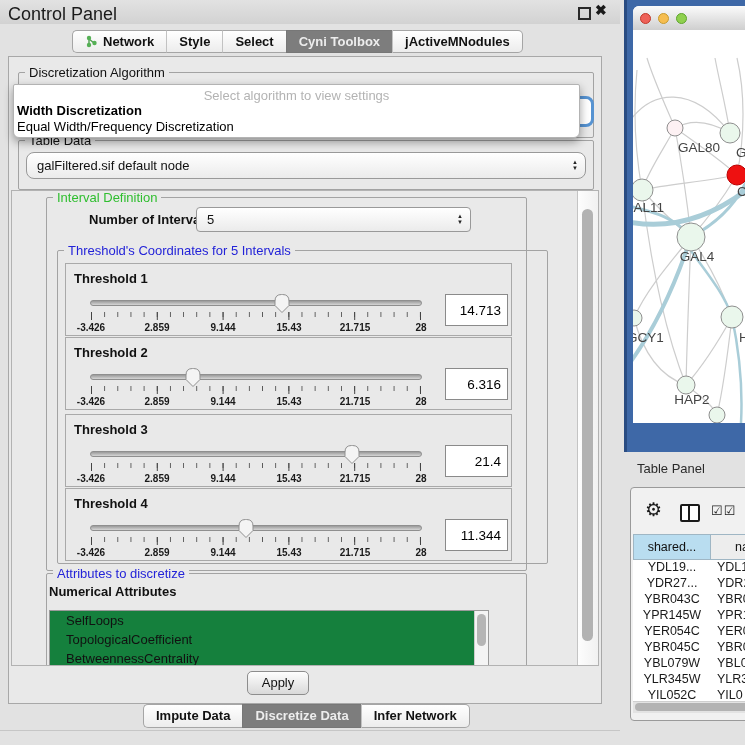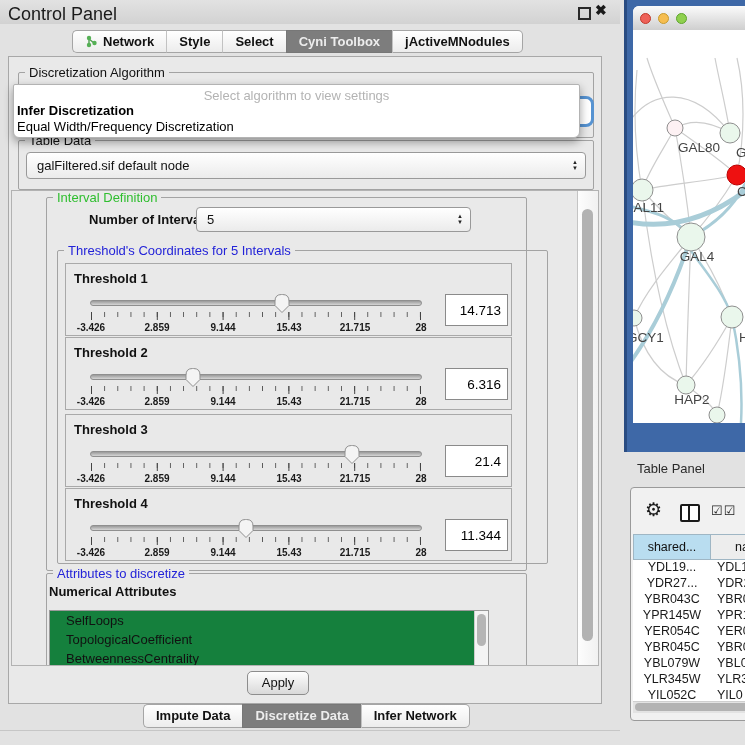--- a/index.html
+++ b/index.html
@@ -132,27 +132,27 @@
 
 <div class="abs" id="content-box"></div>
 
 <div class="grp" style="left:18px;top:72px;width:574px;height:64px;">
   <span class="legend">Discretization Algorithm</span>
 </div>
 <div class="abs" id="algo-combo-hidden"></div>
 
 <div class="abs" id="algo-popup">
   <div class="abs" id="algo-hint">Select algorithm to view settings</div>
-  <div class="popup-opt" style="top:18px;font-weight:bold;">Infer Discretization</div>
+  <div class="popup-opt" style="top:18px;font-weight:bold;">Width Discretization</div>
   <div class="popup-opt" style="top:34px;">Equal Width/Frequency Discretization</div>
 </div>
 
 <div class="grp" style="left:18px;top:140px;width:574px;height:48px;">
   <span class="legend">Table Data</span>
-  <div class="combo" style="left:7px;top:11px;width:560px;height:27px;">
+  <div class="combo" style="left:7px;top:11px;width:560px;height:27px;border-radius:8px;">
     <span>galFiltered.sif default node</span>
     <span class="arrows">▲<br>▼</span>
   </div>
 </div>
 
 <div class="abs" id="settings-pane">
 
   <div class="grp" style="left:34px;top:6px;width:479px;height:372px;">
     <span class="legend green">Interval Definition</span>
     <div class="abs" style="left:42px;top:14px;font-size:13px;font-weight:bold;">Number of Intervals</div>

